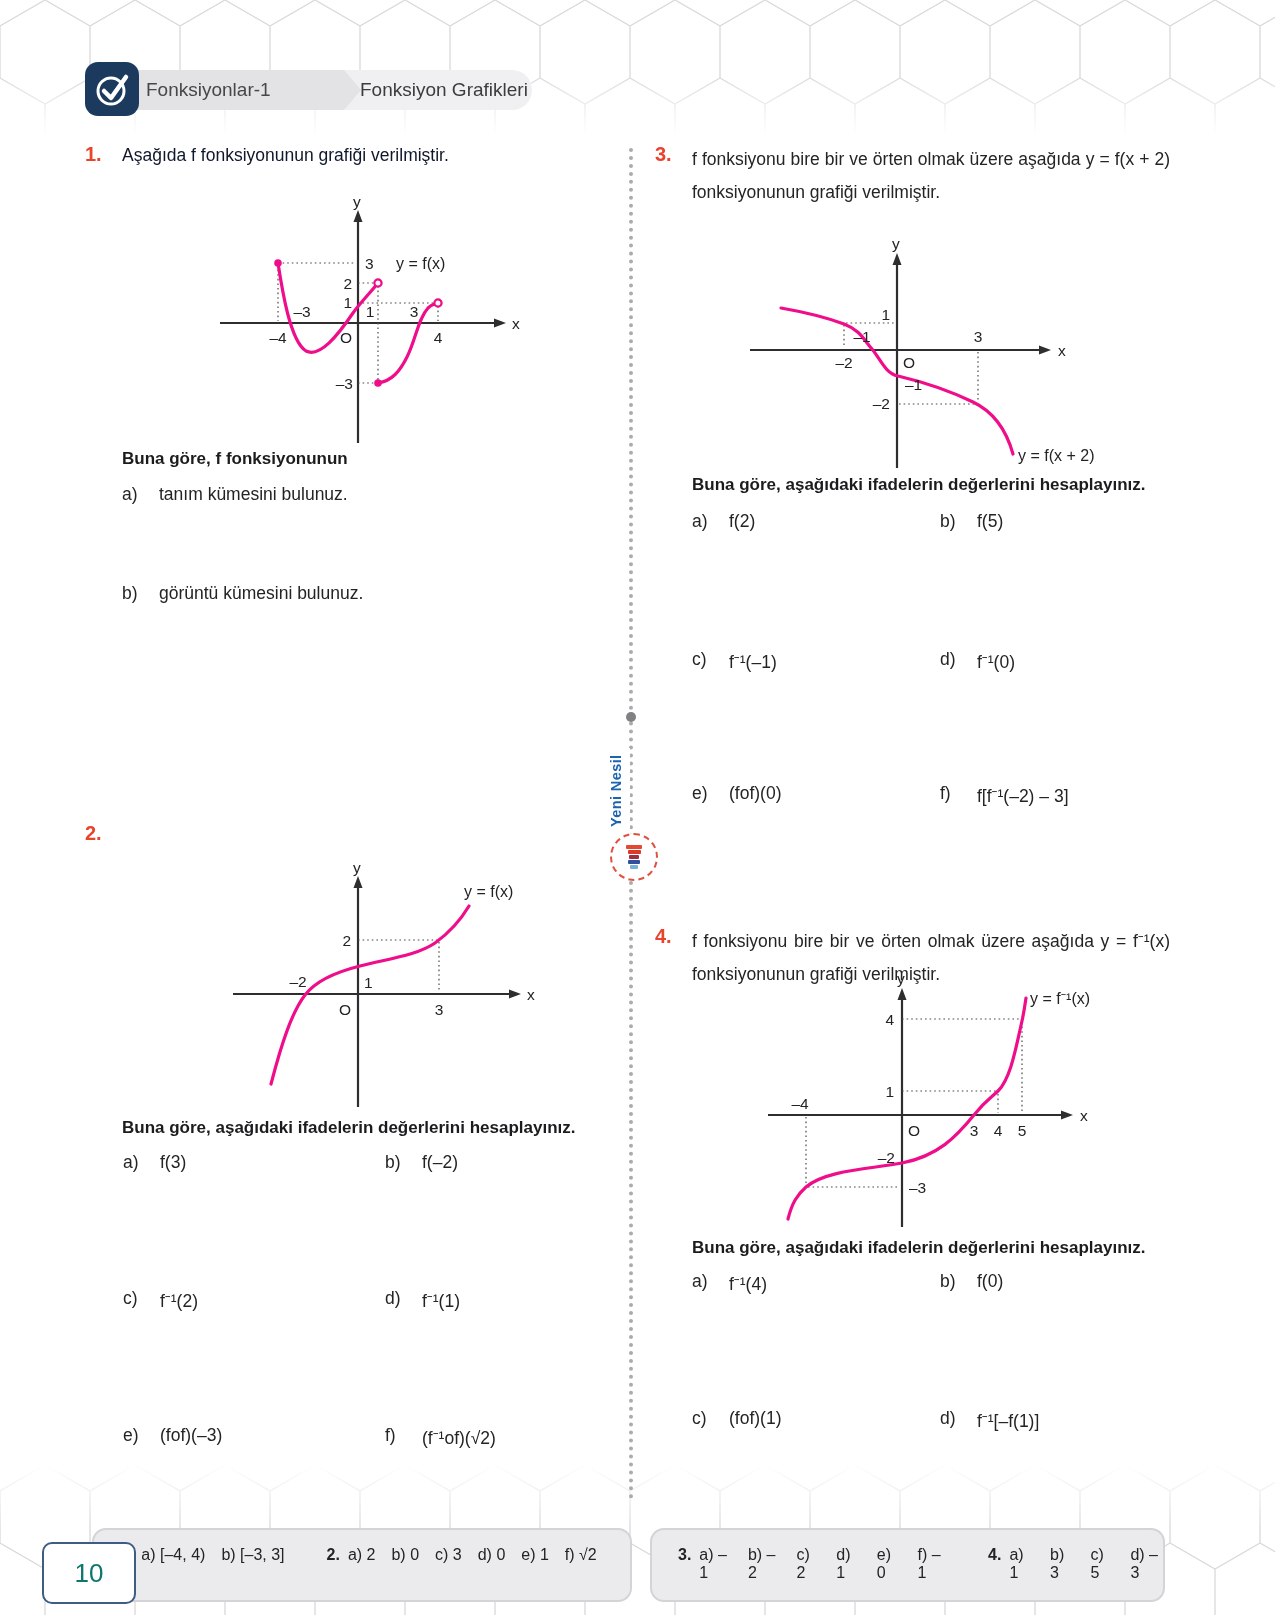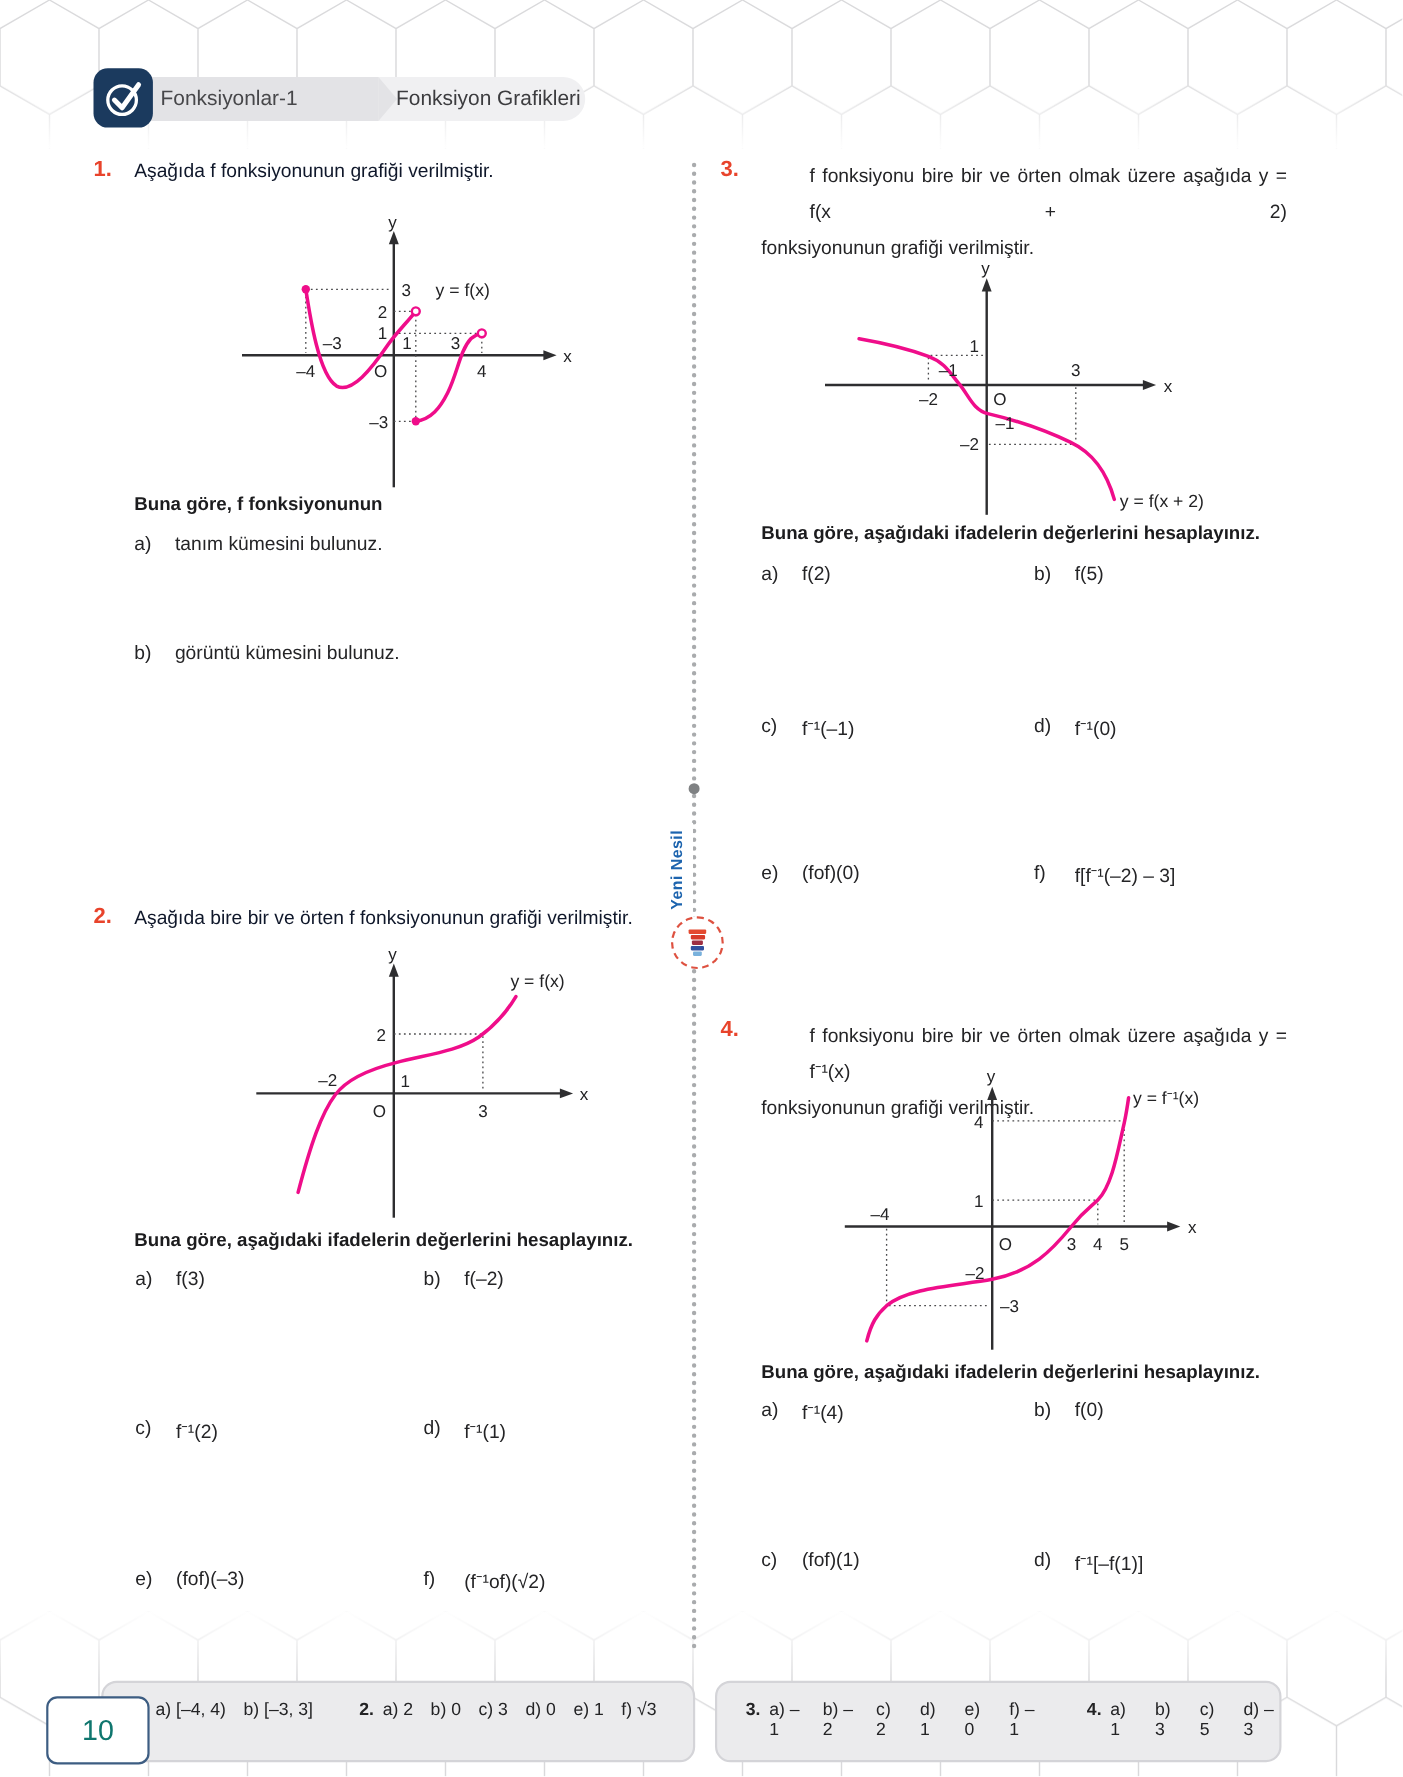--- a/index.html
+++ b/index.html
@@ -23,21 +23,21 @@
     font-size:14.5px;font-weight:bold;color:#1d64ae;letter-spacing:.4px;z-index:3;background:#fff;text-align:center;}
   .brand-circle{position:absolute;left:610px;top:833px;width:44px;height:44px;border:2px dashed #de5140;border-radius:50%;
     background:#fff;z-index:3;display:flex;flex-direction:column;align-items:center;justify-content:center;gap:1px;}
   .brand-bar{height:4px;border-radius:1px;}
   
   .question{position:absolute;z-index:1;}
   .question *{position:absolute;}
   .qnum{font-size:20px;font-weight:bold;color:#e8432b;}
   .stmt{font-size:17.5px;color:#0f172a;white-space:nowrap;margin:0;}
   .stmt-block{font-size:17.5px;color:#242426;margin:0;line-height:33px;white-space:normal;}
-  .jline{display:block;position:static;text-align:justify;text-align-last:justify;margin-left:44px;}
+  .jline{display:block;position:static;text-align:justify;text-align-last:justify;}
   .nline{display:block;position:static;}
   .prompt{font-size:17px;font-weight:bold;color:#1c1c1e;white-space:nowrap;margin:0;}
   .item{font-size:17.5px;display:flex;white-space:nowrap;}
   .item .lbl{position:static;display:inline-block;width:37px;flex:none;}
   .item .expr{position:static;}
   
   svg.graph{overflow:visible;}
   svg.graph text{font-family:"Liberation Sans",sans-serif;font-size:15.5px;fill:#232325;}
   svg.graph text.gl{font-size:16px;}
   .ax{stroke:#2e2e30;stroke-width:2.2;fill:none;}
@@ -147,21 +147,20 @@
     <span class="expr">tanım kümesini bulunuz.</span>
   </div>
   <div class="item" style="left:37px;top:440px;">
     <span class="lbl">b)</span>
     <span class="expr">görüntü kümesini bulunuz.</span>
   </div>
 </section>
 
 <section class="question" style="left:85px;top:820px;width:515px;height:660px;">
   <span class="qnum" style="left:0;top:2px;">2.</span>
-  <p class="stmt" style="left:37px;top:4px;">Aşağıda bire bir ve örten f fonksiyonunun grafiği verilmiştir.</p>
 
   <svg class="graph" style="left:123px;top:39px;" width="345" height="260" viewBox="0 0 345 260">
     <line class="ax" x1="25" y1="135" x2="302" y2="135"></line>
     <polygon class="axh" points="301,130.5 313,135 301,139.5"></polygon>
     <line class="ax" x1="150" y1="248" x2="150" y2="28"></line>
     <polygon class="axh" points="145.5,29 150,17 154.5,29"></polygon>
     <text x="319" y="141">x</text>
     <text x="145" y="14">y</text>
     <path class="dl" d="M150 81 L229 81"></path>
     <path class="dl" d="M231 83 L231 133"></path>
@@ -314,21 +313,21 @@
 <div class="ans-strip" style="left:92px;width:540px;">
   <span class="ans-num">1.</span>
   <span>a) [–4, 4)</span>
   <span>b) [–3, 3]</span>
   <span class="ans-num gapL">2.</span>
   <span>a) 2</span>
   <span>b) 0</span>
   <span>c) 3</span>
   <span>d) 0</span>
   <span>e) 1</span>
-  <span>f) √3</span>
+  <span>f) √2</span>
 </div>
 
 <div class="ans-strip" style="left:650px;width:515px;">
   <span class="ans-num">3.</span>
   <span>a) –1</span>
   <span>b) –2</span>
   <span>c) 2</span>
   <span>d) 1</span>
   <span>e) 0</span>
   <span>f) –1</span>

